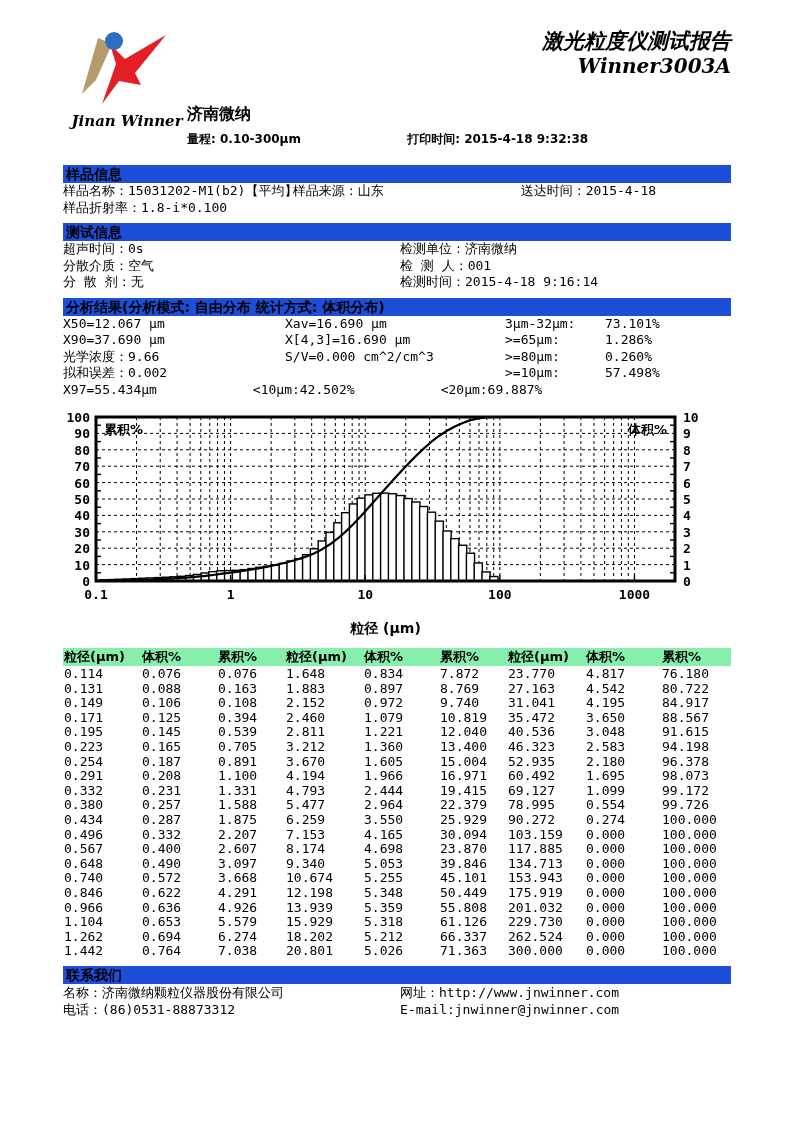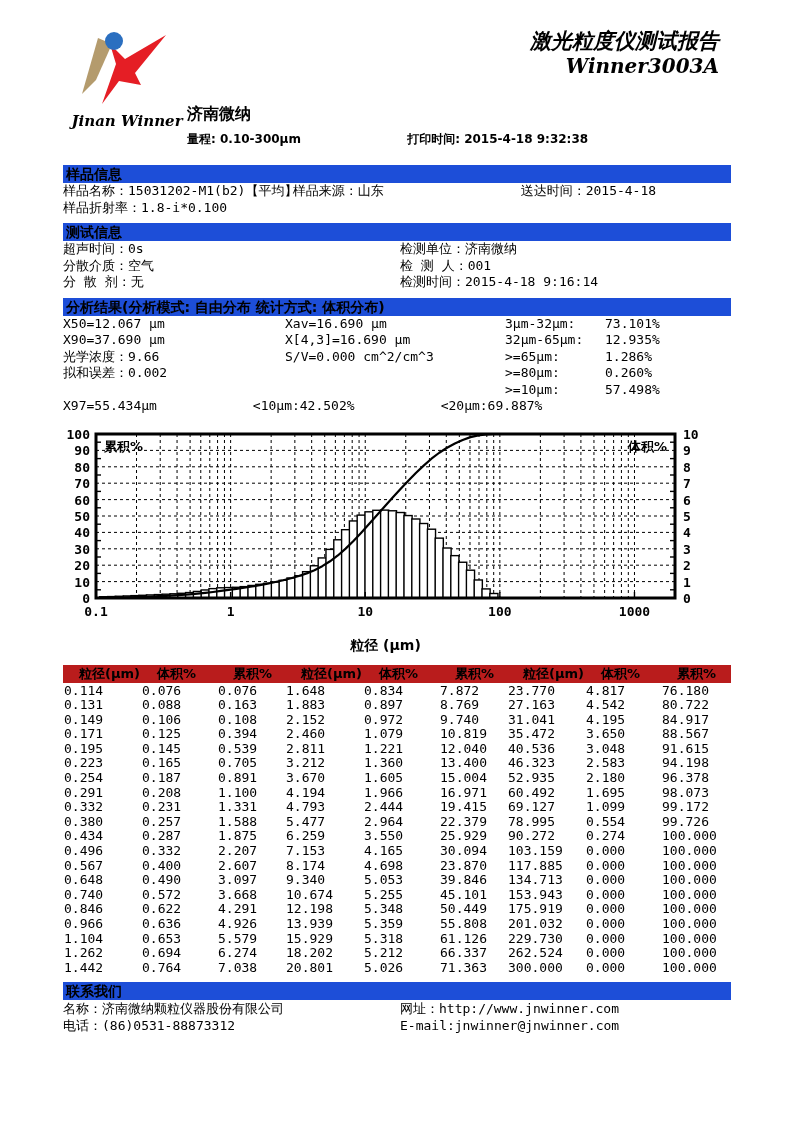--- a/index.html
+++ b/index.html
@@ -6,21 +6,21 @@
   html,body { margin:0; padding:0; background:#fff; }
   body { width:794px; height:1122px; color:#000;
          font-family:"DejaVu Sans Mono","Liberation Mono",monospace; font-size:13px; }
   .page { width:794px; height:1122px; padding:26px 63px 0 63px; overflow:hidden; }
 
   
   .header { position:relative; height:132px; }
   .logo { position:absolute; left:4px; top:2px; width:120px; text-align:center; }
   .brand { font-family:"DejaVu Serif","Liberation Serif",serif; font-style:italic; font-weight:bold; font-size:15px; margin-top:1px; white-space:nowrap; }
   .company-short { position:absolute; left:124px; top:78px; font-family:"DejaVu Sans","Liberation Sans",sans-serif; font-weight:bold; font-size:16px; }
-  .titles { position:absolute; right:12px; top:2px; text-align:right; }
+  .titles { position:absolute; right:0; top:2px; text-align:right; }
   .report-title { font-family:"DejaVu Sans","Liberation Sans",sans-serif; font-style:italic; font-weight:bold; font-size:21px; line-height:26px; }
   .model { font-family:"DejaVu Serif","Liberation Serif",serif; font-style:italic; font-weight:bold; font-size:20px; line-height:24px; }
   .range-row { position:absolute; left:124px; top:105px; font-family:"DejaVu Sans","Liberation Sans",sans-serif; font-weight:bold; font-size:12px; white-space:nowrap; }
   .range-row .r1 { display:inline-block; width:216px; }
 
   
   .sec-bar { background:#1d4ed8; font-family:"DejaVu Sans","Liberation Sans",sans-serif;
              font-weight:bold; font-size:14px; line-height:18px; padding:0 3px; margin-top:7px; }
 
   .info-line { line-height:16.5px; white-space:nowrap; }
@@ -42,22 +42,22 @@
   .grid  { stroke:#000; stroke-width:1; stroke-dasharray:3 3; }
   .bar   { fill:#fff; stroke:#000; stroke-width:1.4; }
   .curve { fill:none; stroke:#000; stroke-width:2.2; stroke-linejoin:round; }
   .frame { fill:none; stroke:#000; stroke-width:3; }
   .tick  { stroke:#000; stroke-width:1.4; }
   .tl  { font:bold 13px "DejaVu Sans Mono","Liberation Mono",monospace; }
   .axl { font:bold 13px "DejaVu Sans","Liberation Sans",sans-serif; }
   .xl  { font:bold 14px "DejaVu Sans","Liberation Sans",sans-serif; }
 
   
-  .thead { background:#b91c1c; margin-top:7px; line-height:18px; white-space:nowrap;
-           font-family:"DejaVu Sans","Liberation Sans",sans-serif; font-weight:bold; font-size:13px; padding-left:16px; }
+  .thead { background:#86efac; margin-top:7px; line-height:18px; white-space:nowrap;
+           font-family:"DejaVu Sans","Liberation Sans",sans-serif; font-weight:bold; font-size:13px; padding-left:1px; }
   .thead span { display:inline-block; }
   .hw1 { width:78px; } .hw2 { width:76px; } .hw3 { width:68px; }
   .ttable { margin-top:1px; }
   .trow { height:14.6px; line-height:14.6px; white-space:nowrap; padding-left:1px; }
   .trow .c { display:inline-block; }
   .cw1 { width:78px; } .cw2 { width:76px; } .cw3 { width:68px; }
 
   .footer-cols { display:flex; }
   .footer-cols > div { line-height:17px; }
 </style>
@@ -116,21 +116,20 @@
       <div>光学浓度：9.66</div>
       <div>拟和误差：0.002</div>
     </div>
     <div class="acol2">
       <div>Xav=16.690 μm</div>
       <div>X[4,3]=16.690 μm</div>
       <div>S/V=0.000 cm^2/cm^3</div>
     </div>
     <div class="acol3">
       <div><span class="lab">3μm-32μm:</span><span>73.101%</span></div>
-      <div><span class="lab">32μm-65μm:</span><span>12.935%</span></div>
       <div><span class="lab">&gt;=65μm:</span><span>1.286%</span></div>
       <div><span class="lab">&gt;=80μm:</span><span>0.260%</span></div>
       <div><span class="lab">&gt;=10μm:</span><span>57.498%</span></div>
     </div>
   </div>
 
   <div class="info-line">
     <span class="w182">X97=55.434μm</span>
     <span class="w180">&lt;10μm:42.502%</span>
     <span>&lt;20μm:69.887%</span>

